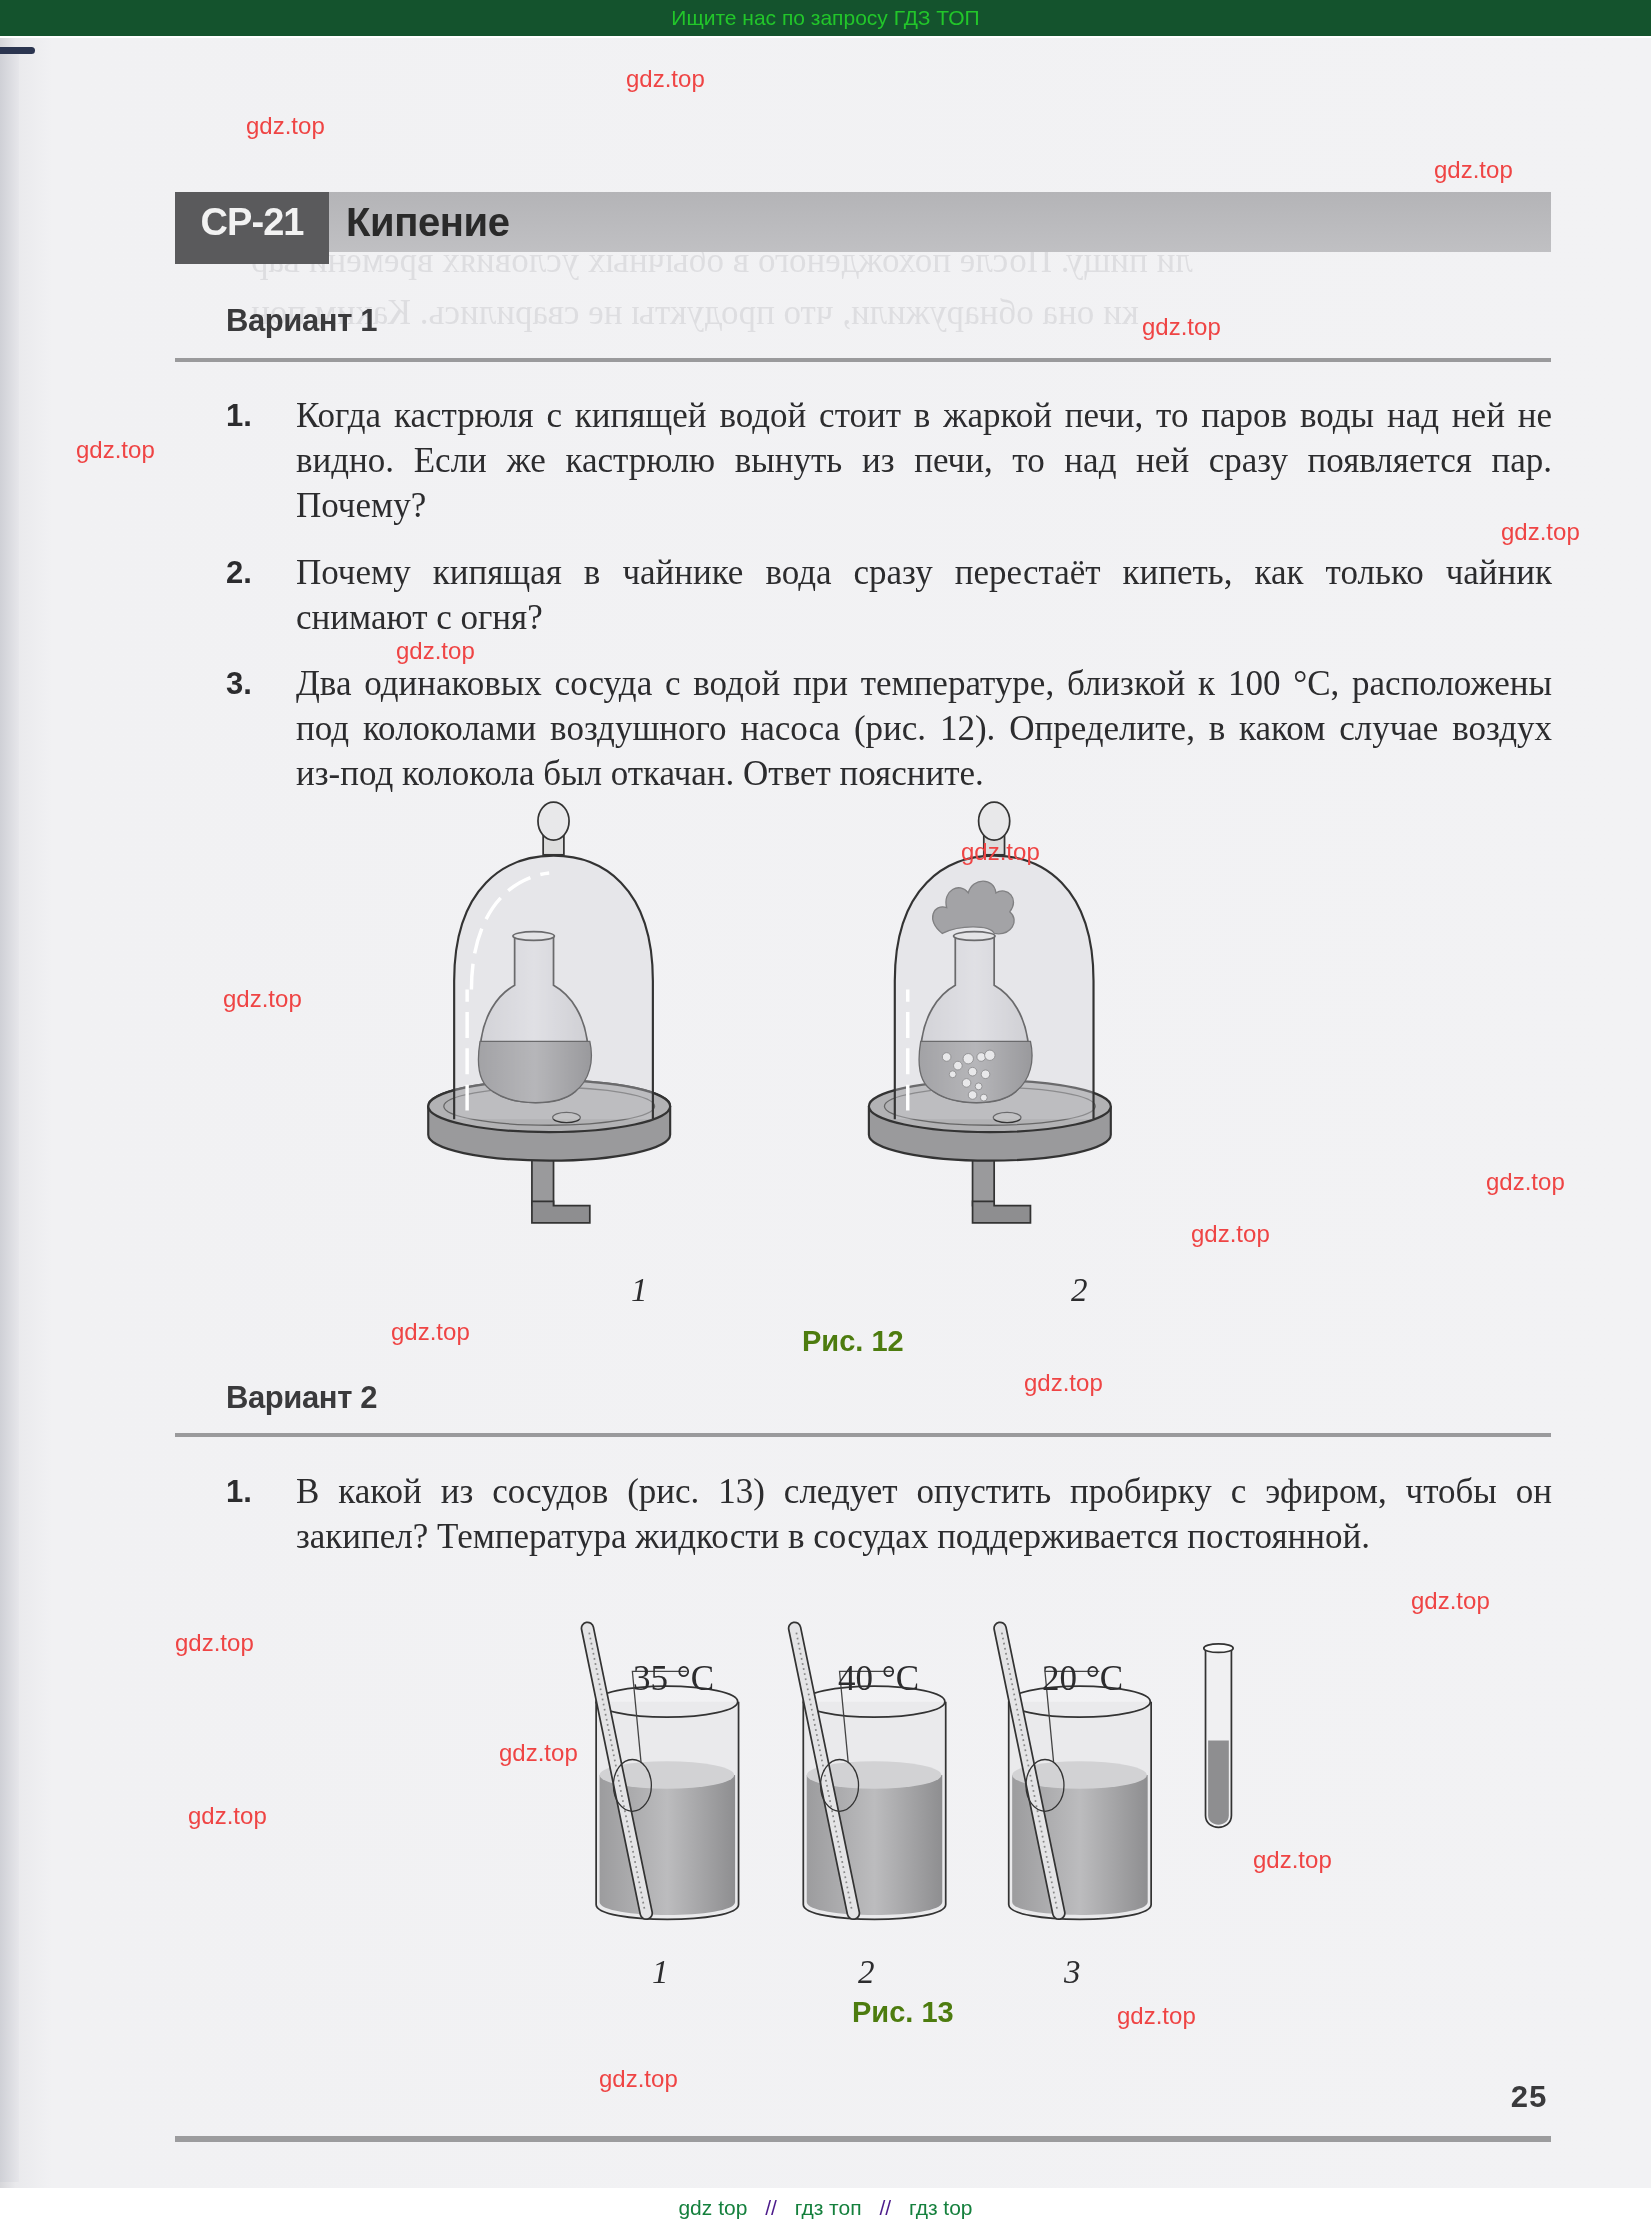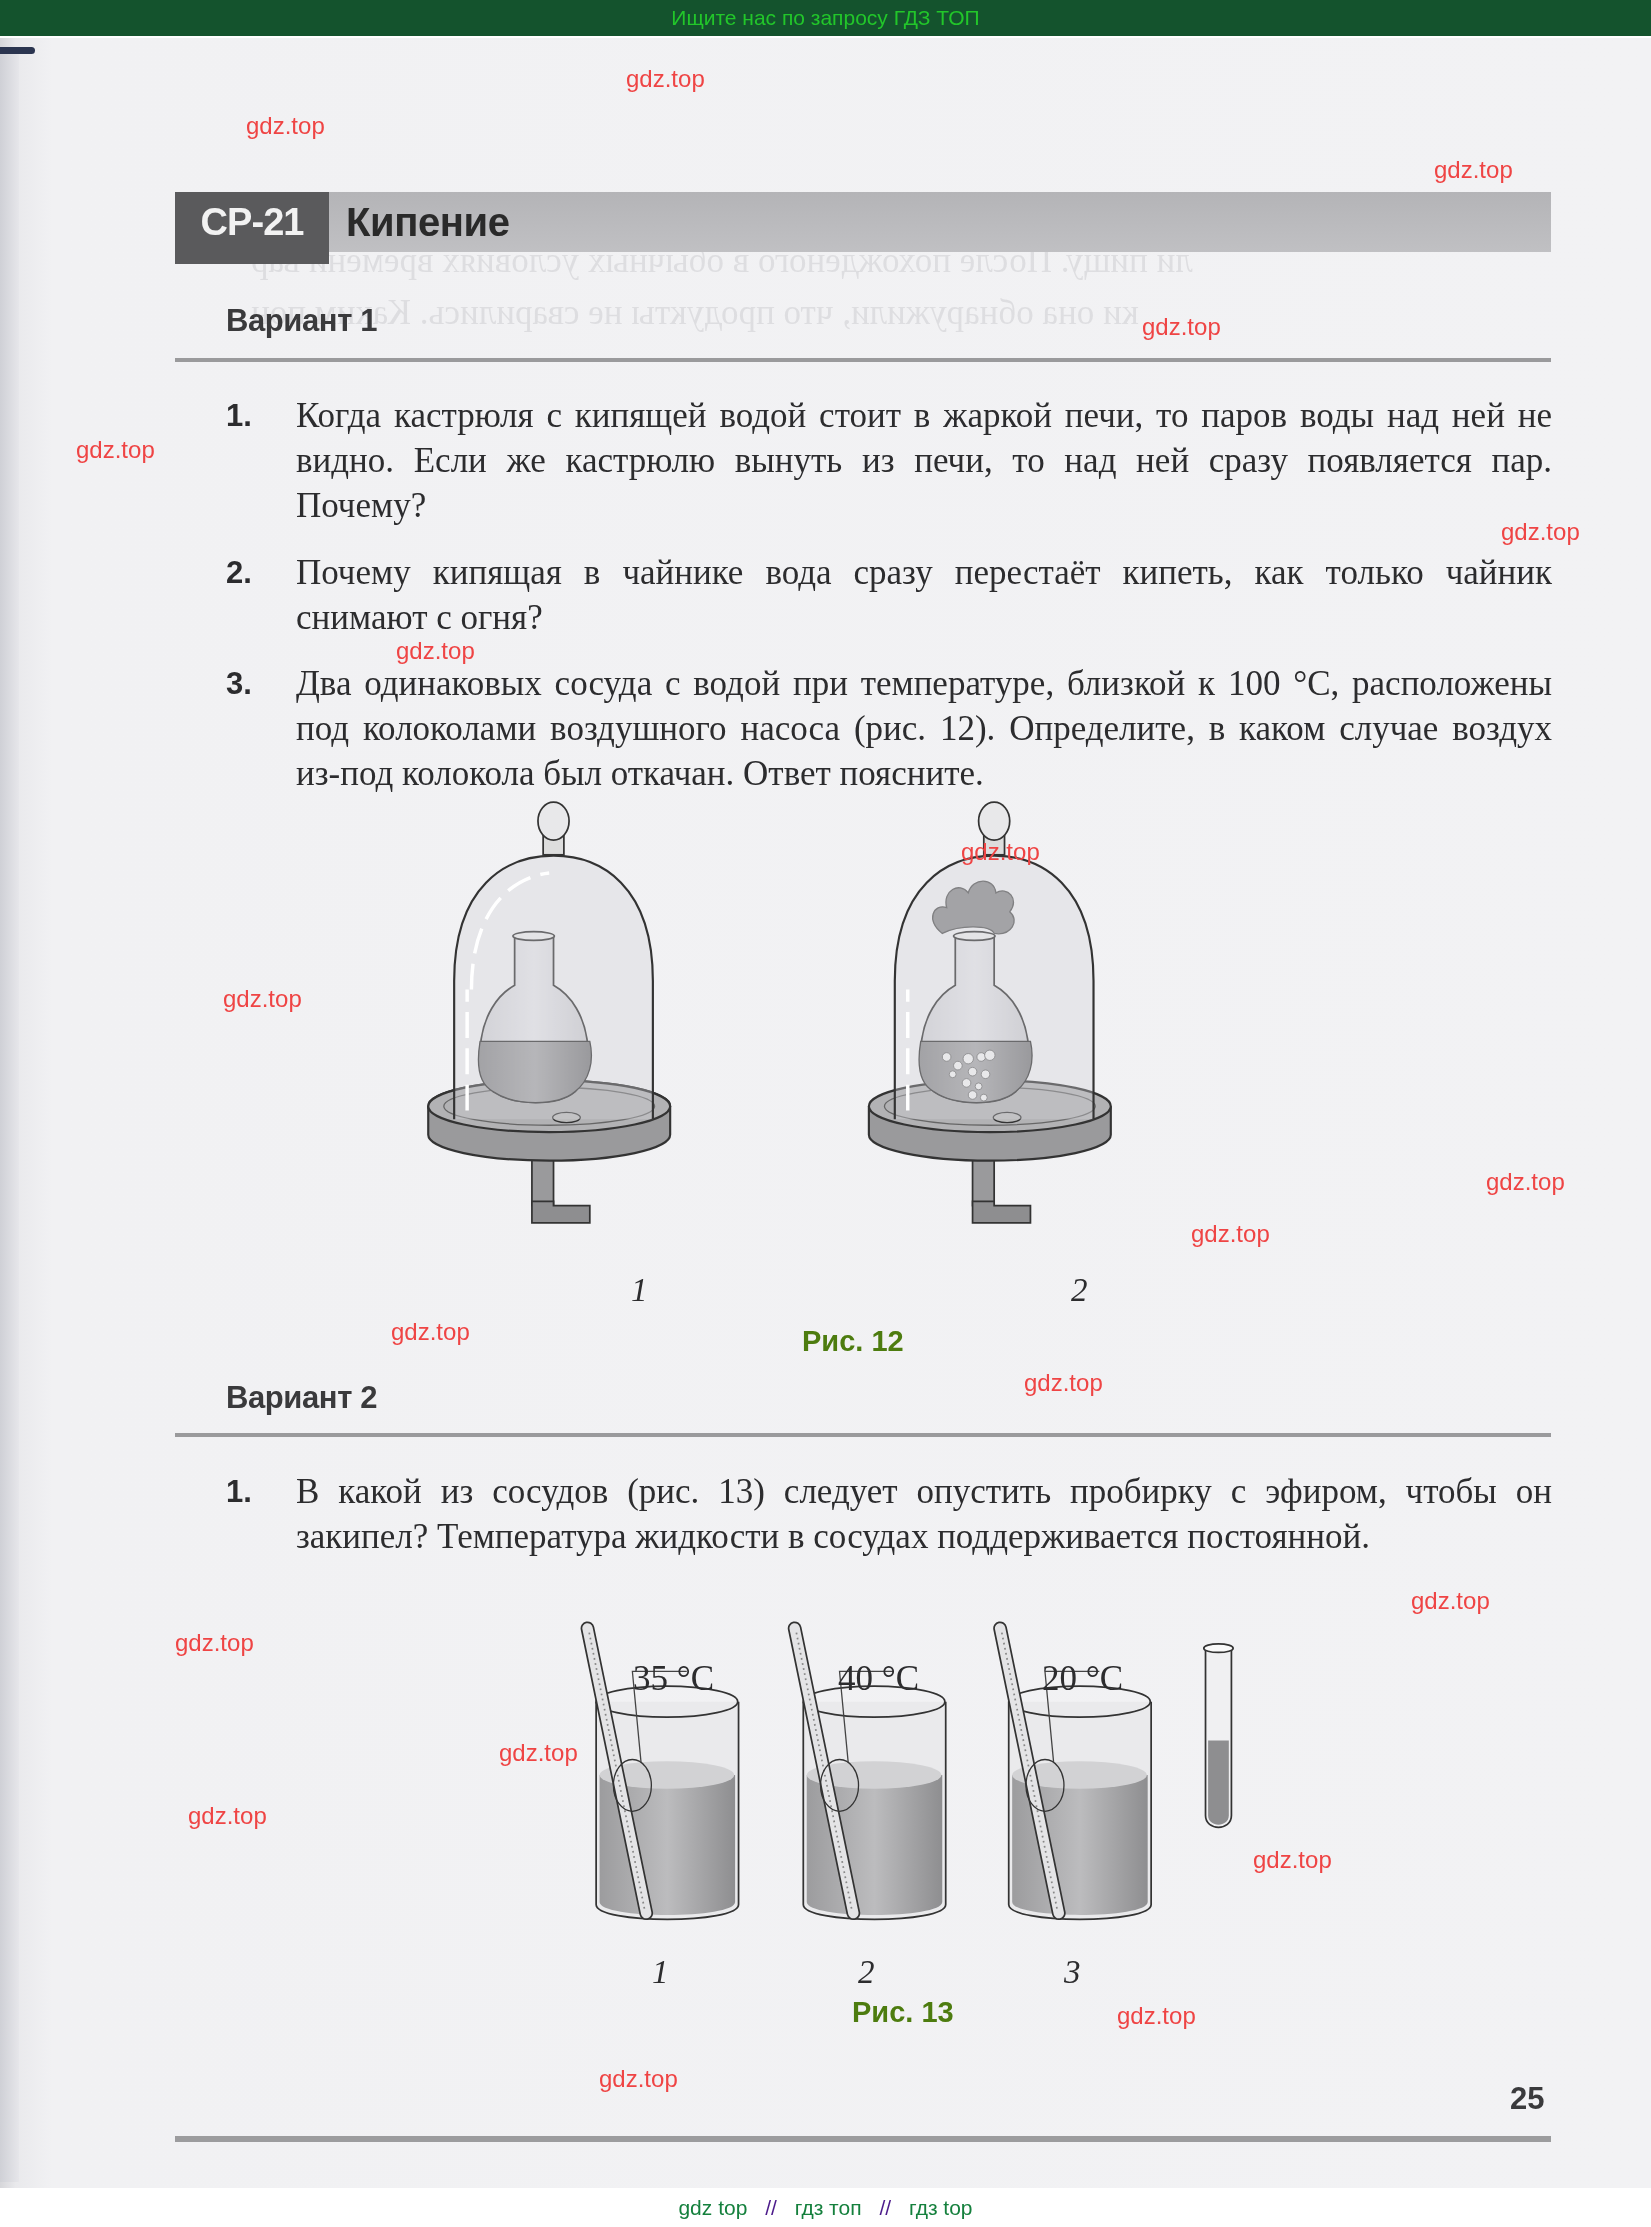--- a/index.html
+++ b/index.html
@@ -78,21 +78,21 @@
   }
   .temp-label {
     position: absolute; font-family: "Liberation Serif", serif; font-size: 35px; color: #2c2c2e;
   }
   .watermark {
     position: absolute; font-family: Liberation Sans, sans-serif; font-size: 24px;
     color: #ef4444; white-space: nowrap; text-decoration: none;
   }
   .page-number {
     position: absolute; left: 1510px; top: 2081px;
-    font-family: Liberation Sans, sans-serif; font-weight: bold; font-size: 31px; color: #3a3a3c;
+    font-family: Liberation Mono, monospace; font-weight: bold; font-size: 31px; color: #3a3a3c;
   }
   .footer {
     position: absolute; left: 0; top: 2188px; width: 1651px; height: 40px;
     background: #ffffff; text-align: center;
     font-family: "Liberation Sans", sans-serif; font-size: 21px; line-height: 40px;
   }
   .footer a { color: #15803d; text-decoration: none; }
   .footer .sep { color: #4b1a8a; margin: 0 12px; }
   svg { position: absolute; overflow: visible; }
 </style>

